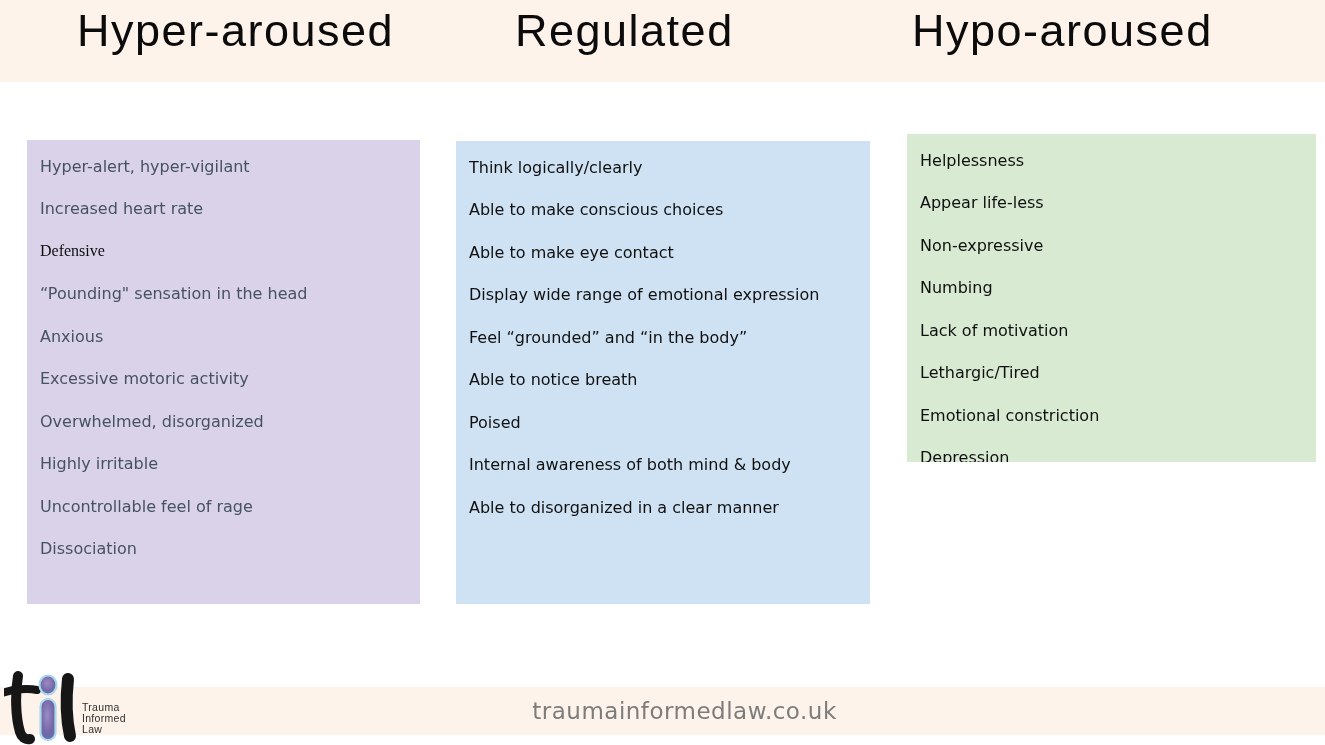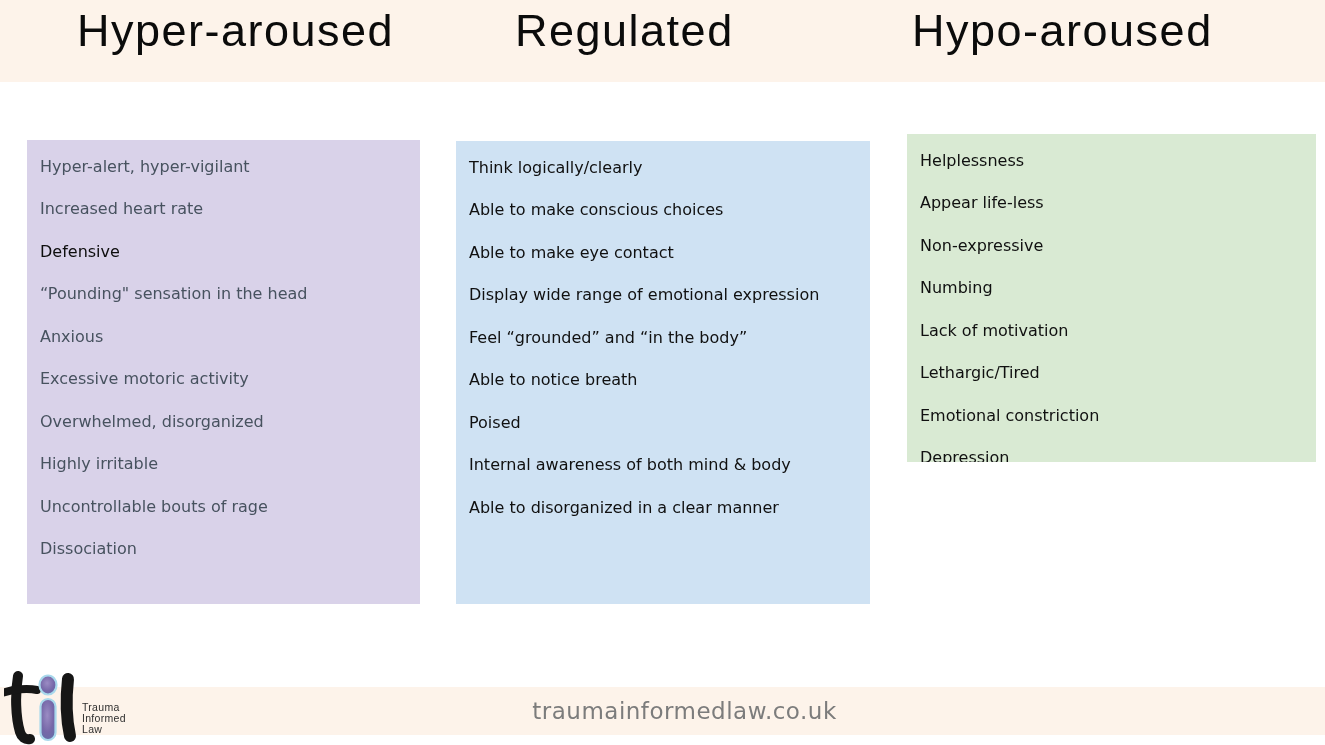--- a/index.html
+++ b/index.html
@@ -37,21 +37,21 @@
   .box-green{left:907px;top:134px;width:409px;height:328px;background:#d9ead3;}
   .items{padding-top:5px;}
   .item{
     height:42.5px;
     display:flex;align-items:center;
     padding-left:13px;padding-right:6px;
     font-size:16px;
     white-space:nowrap;
   }
   .box-purple .item{color:#47525f;}
-  .box-purple .item.em{color:#0d0d0d;}
+  .box-purple .item.em{color:#0d0d0d;font-family:Liberation Serif, serif;}
   .box-blue .item,.box-green .item{color:#101010;}
 
   
   .footer-band{
     position:absolute;left:0;top:687px;width:1325px;height:48px;
     background:#fdf3ea;
     display:flex;align-items:center;justify-content:center;padding-left:7px;
   }
   .footer-url{
     font-size:23px;color:#7c7c7c;letter-spacing:0.5px;
@@ -108,21 +108,21 @@
 
       <div class="item">
         <span class="item-text">Overwhelmed, disorganized</span>
       </div>
 
       <div class="item">
         <span class="item-text">Highly irritable</span>
       </div>
 
       <div class="item">
-        <span class="item-text">Uncontrollable bouts of rage</span>
+        <span class="item-text">Uncontrollable feel of rage</span>
       </div>
 
       <div class="item">
         <span class="item-text">Dissociation</span>
       </div>
     </div>
 </div>
 
 <div class="box box-blue">
   <div class="items">

